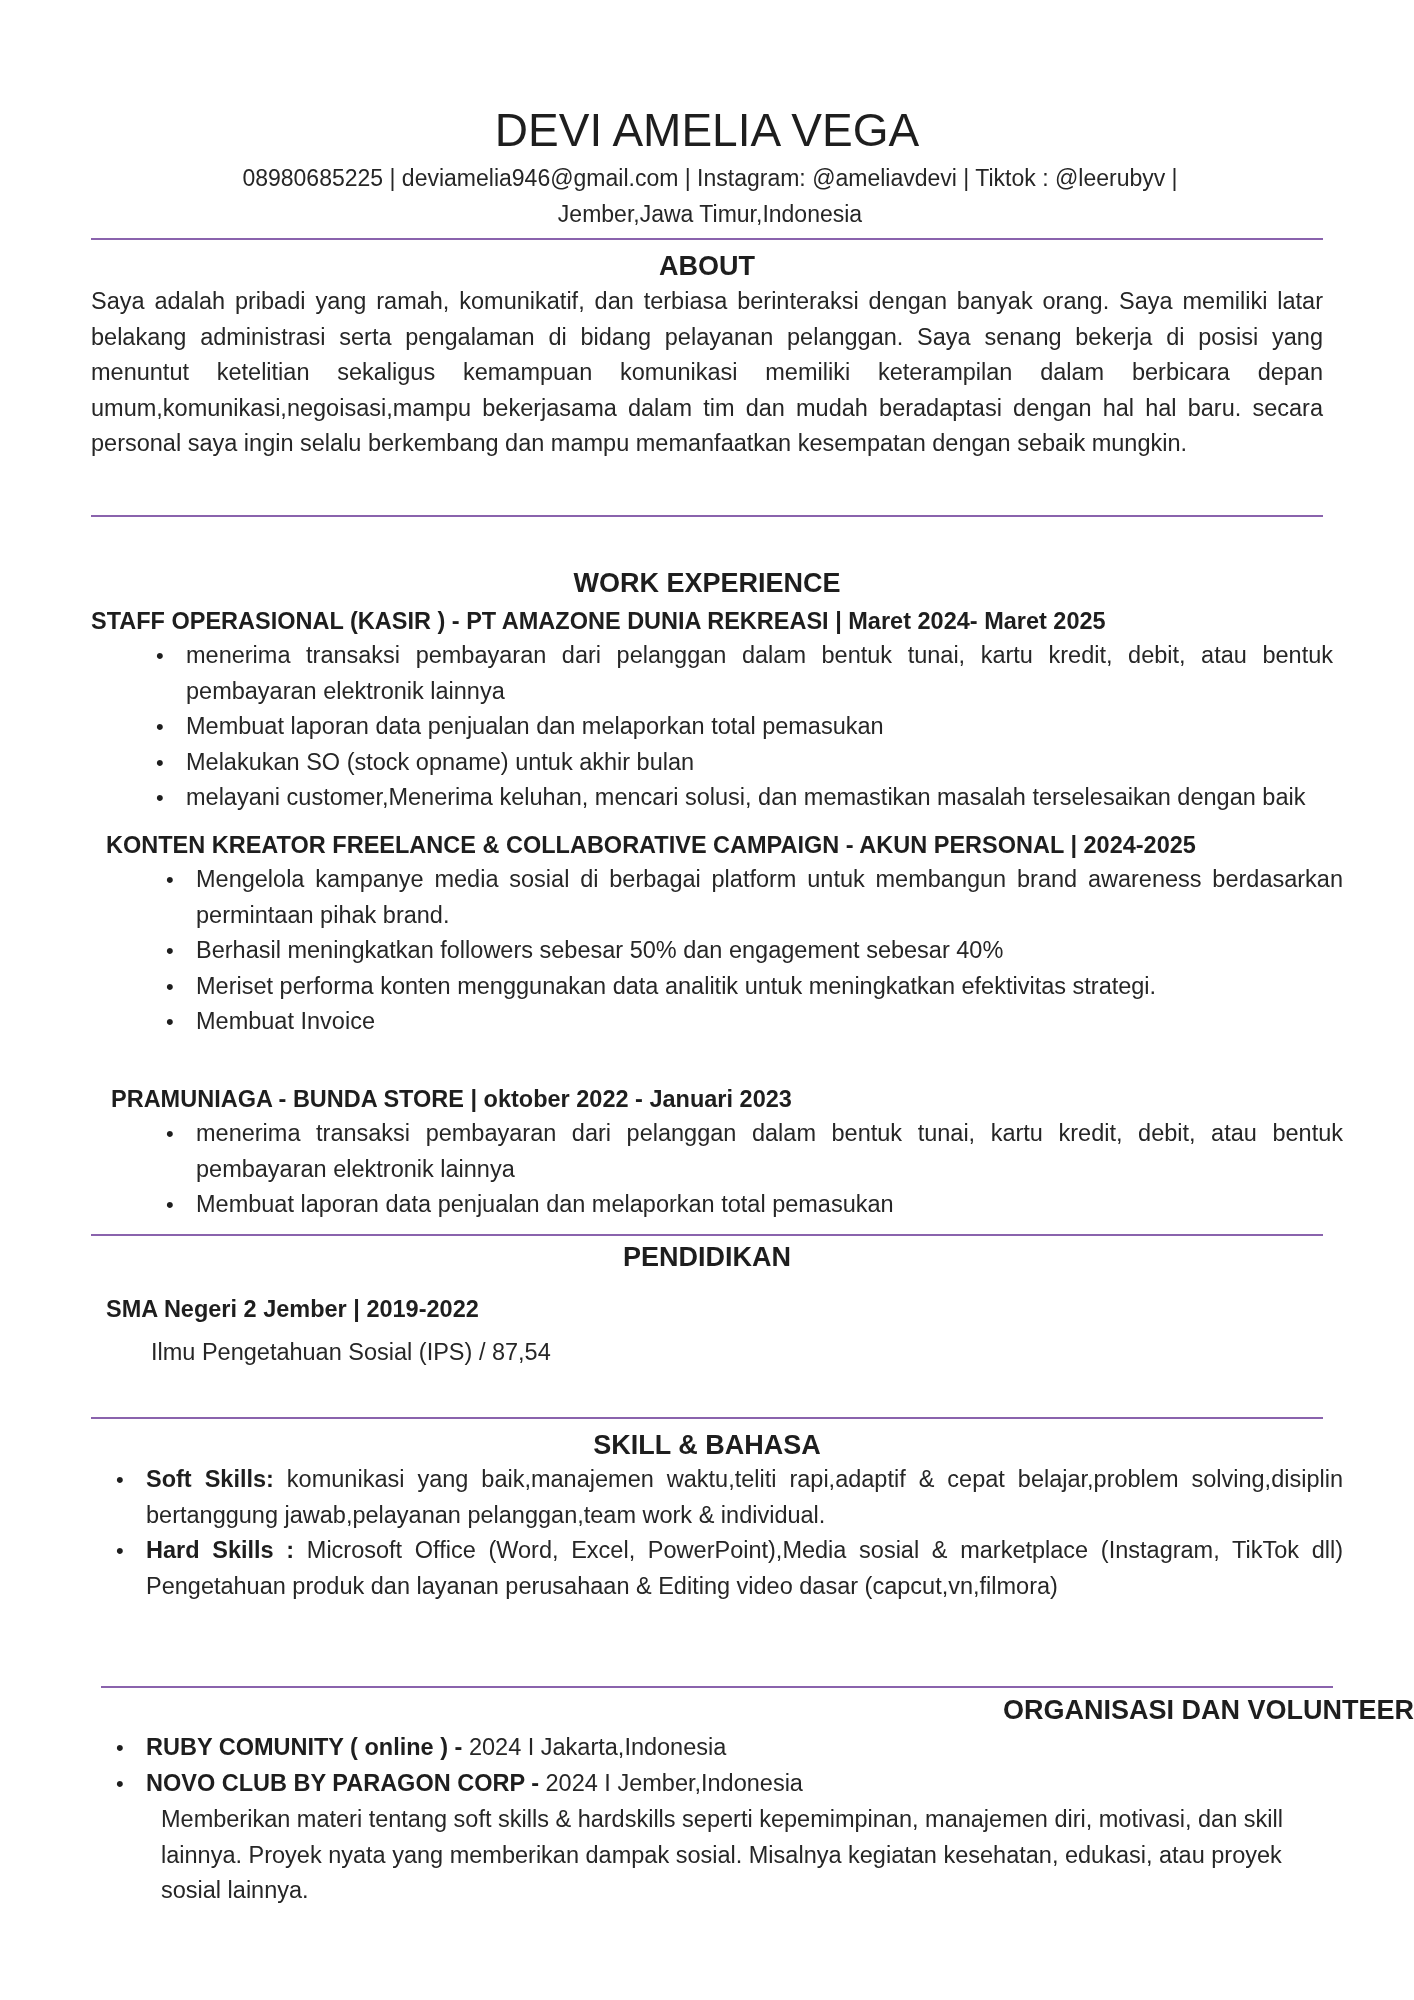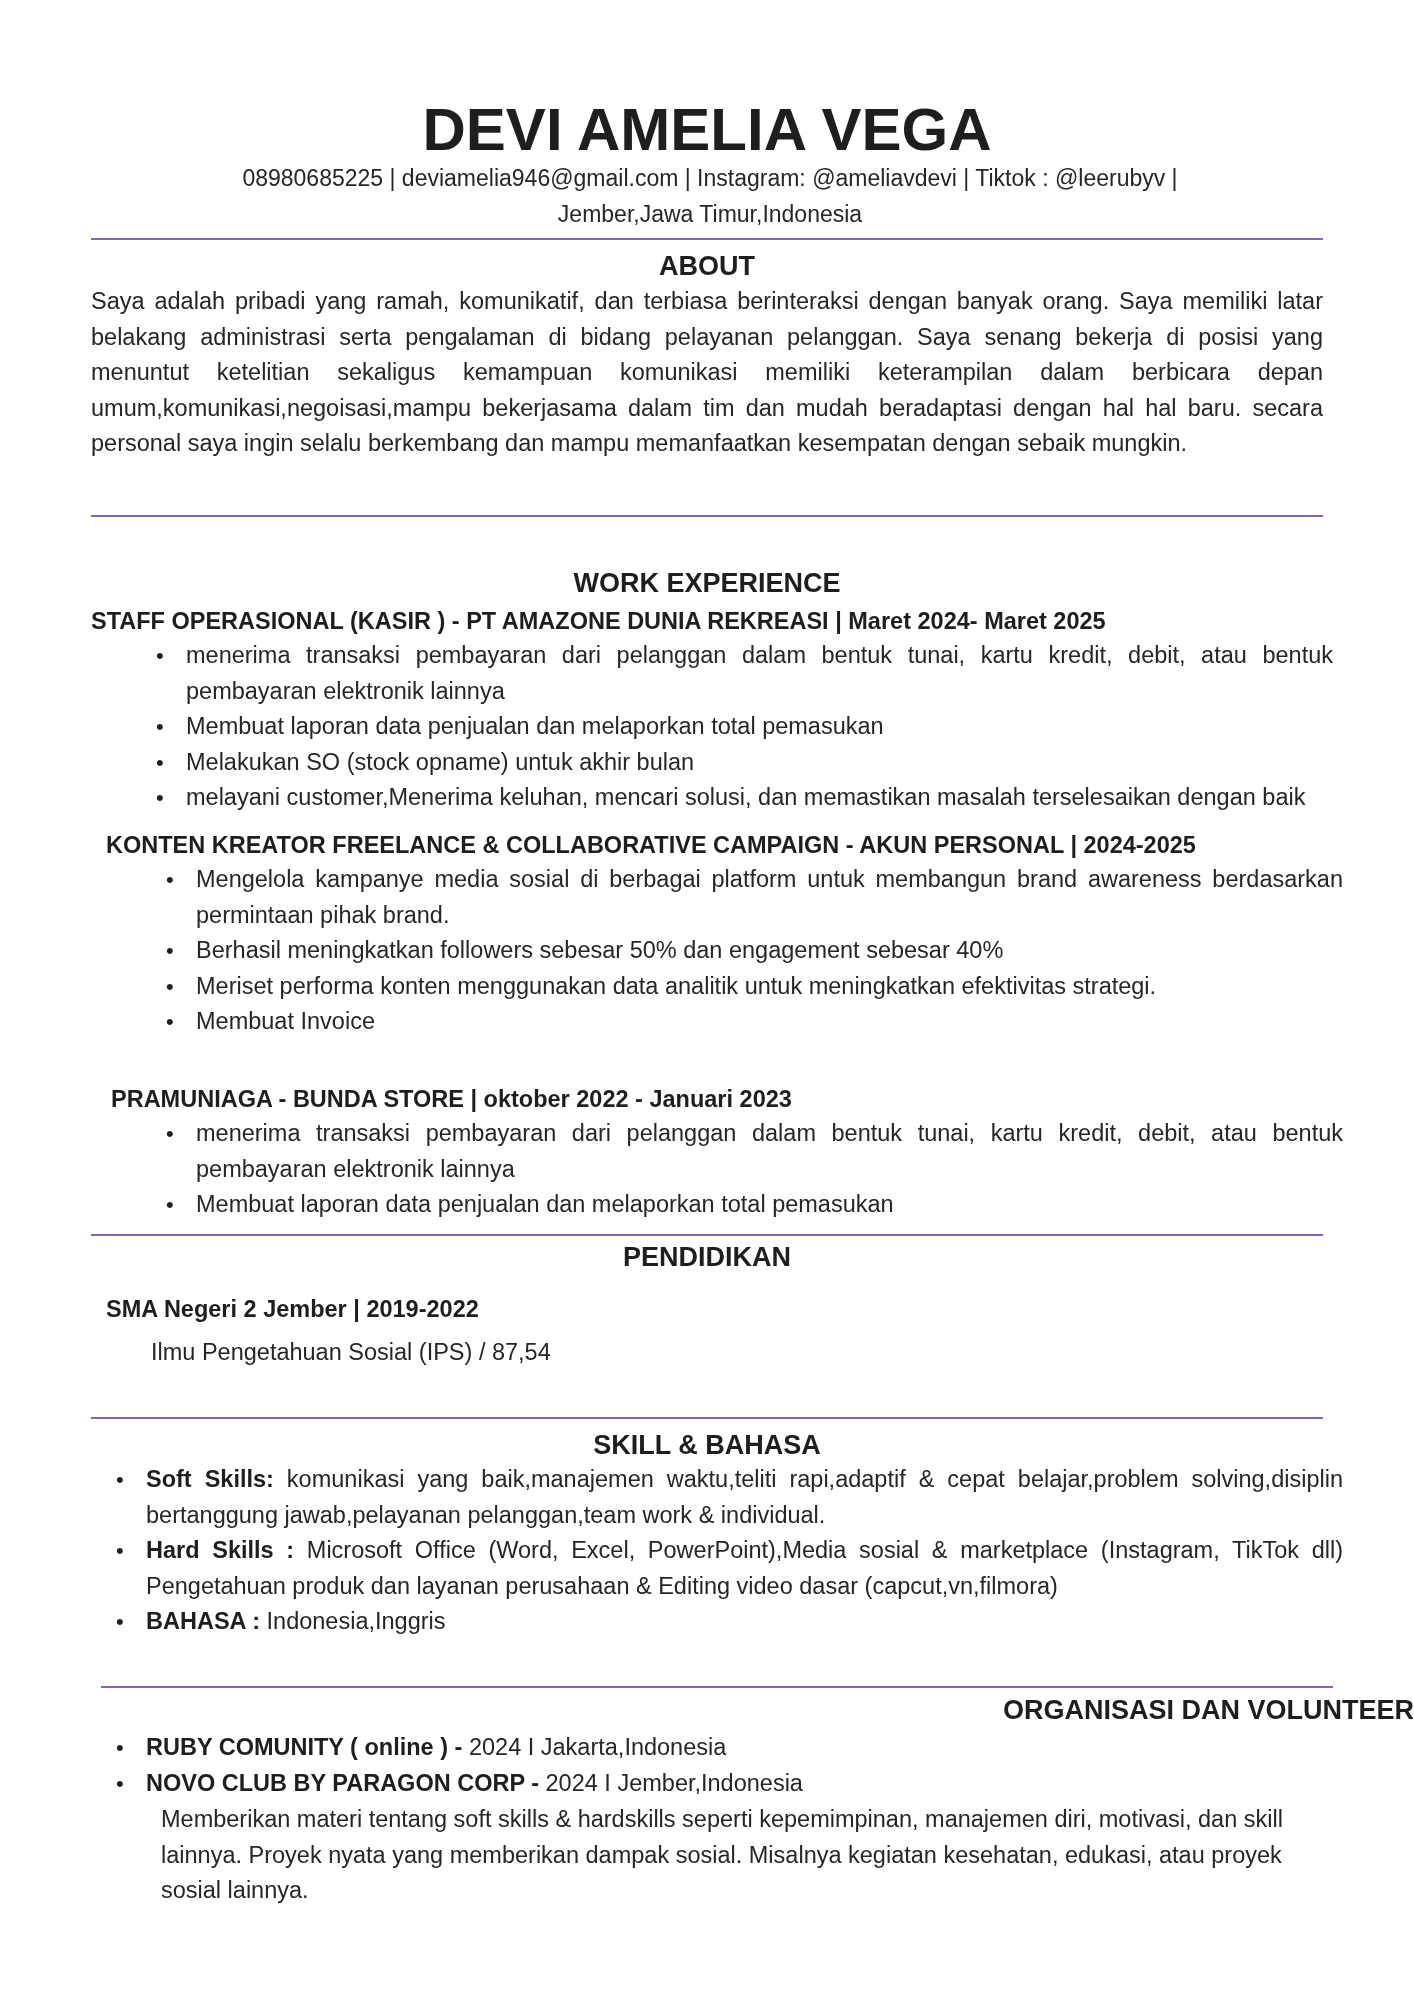--- a/index.html
+++ b/index.html
@@ -8,21 +8,21 @@
       position: relative;
       font-family: "Liberation Sans", "DejaVu Sans", sans-serif;
       color: #1f1f1f;
       overflow: hidden;
     }
     .abs { position: absolute; }
     .name {
       left: 0; width: 1414px; top: 92px;
       text-align: center;
       font-family: "Liberation Sans", sans-serif;
-      font-weight: 700; font-size: 60px; line-height: 76px;
+      font-weight: 400; font-size: 46px; line-height: 76px;
       letter-spacing: 0px; color: #1e1e1e;
     }
     .contact {
       left: 90px; width: 1240px; top: 160px;
       text-align: center; font-size: 23px; line-height: 36px; color: #262626;
     }
     .divider { height: 2px; background: #8a63ad; }
     .sec-title {
       text-align: center; font-weight: 700; font-size: 27px; line-height: 34px; color: #1e1e1e;
     }
@@ -95,21 +95,20 @@
   <div class="abs job-title" style="left:106px; top:1292px;">SMA Negeri 2 Jember  | 2019-2022</div>
   <div class="abs plain" style="left:151px; top:1335px;">Ilmu Pengetahuan Sosial (IPS) / 87,54</div>
 </section>
 <div class="abs divider" style="left:91px; width:1232px; top:1417px;"></div>
 
 <section>
   <div class="abs sec-title" style="left:0; width:1414px; top:1428px;">SKILL &amp; BAHASA</div>
   <ul class="abs bullets" style="left:146px; width:1197px; top:1462px;">
     <li><span class="b">Soft Skills:</span><span> komunikasi yang baik,manajemen waktu,teliti rapi,adaptif &amp; cepat belajar,problem solving,disiplin bertanggung jawab,pelayanan pelanggan,team work &amp; individual.</span></li>
     <li><span class="b">Hard Skills :</span><span> Microsoft Office (Word, Excel, PowerPoint),Media sosial &amp; marketplace (Instagram, TikTok dll) Pengetahuan produk dan layanan perusahaan &amp; Editing video dasar (capcut,vn,filmora)</span></li>
-    <li><span class="b">BAHASA :</span><span> Indonesia,Inggris</span></li>
   </ul>
 </section>
 <div class="abs divider" style="left:101px; width:1232px; top:1686px;"></div>
 
 <section>
   <div class="abs sec-title" style="left:0; width:1414px; top:1693px;text-align:right;">ORGANISASI DAN VOLUNTEER</div>
   <ul class="abs bullets" style="left:146px; width:1197px; top:1730px;">
     <li><span class="b">RUBY COMUNITY ( online ) - </span><span> 2024 I Jakarta,Indonesia</span></li>
     <li><span class="b">NOVO CLUB BY PARAGON CORP - </span><span>2024 I Jember,Indonesia</span></li>
   </ul>

